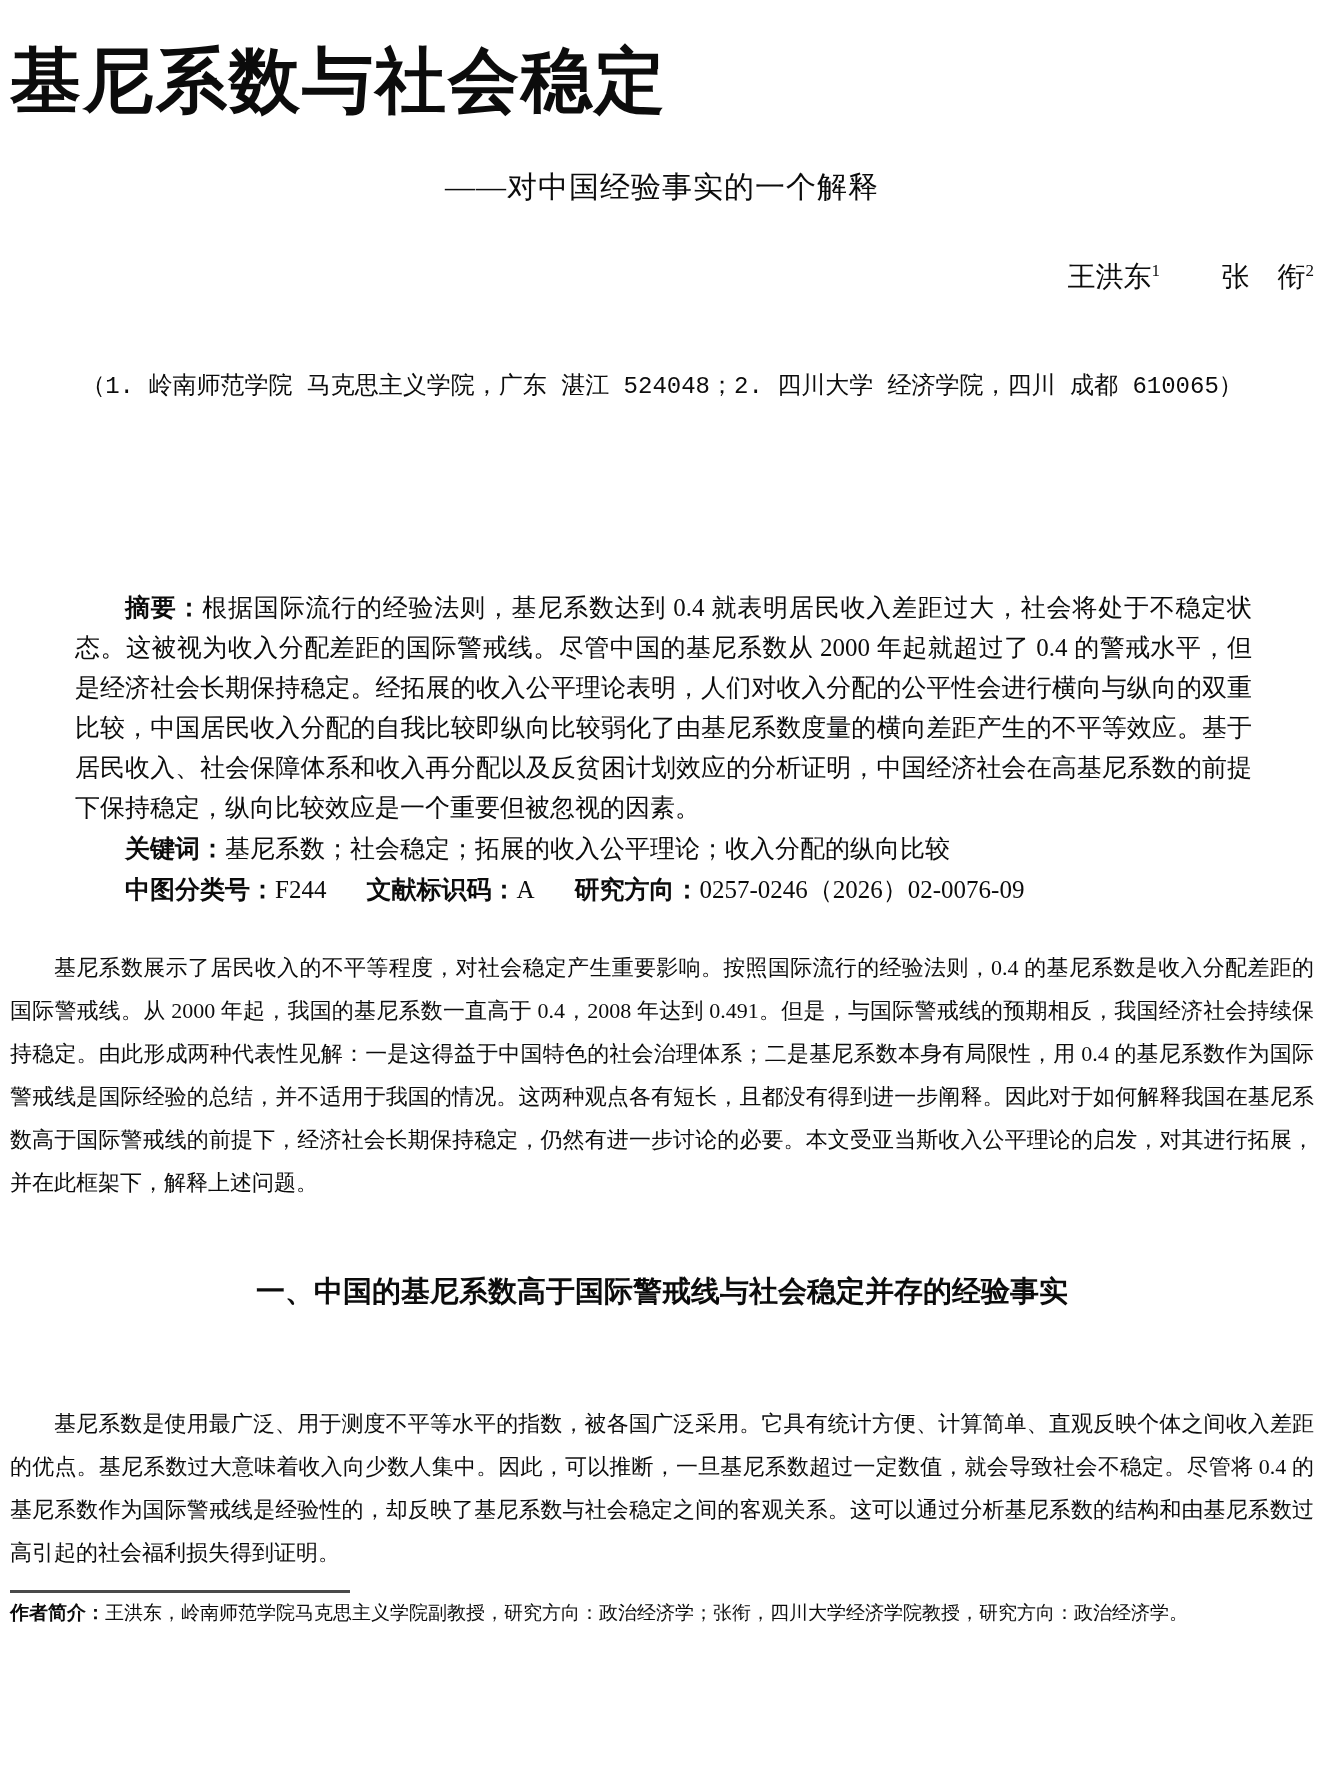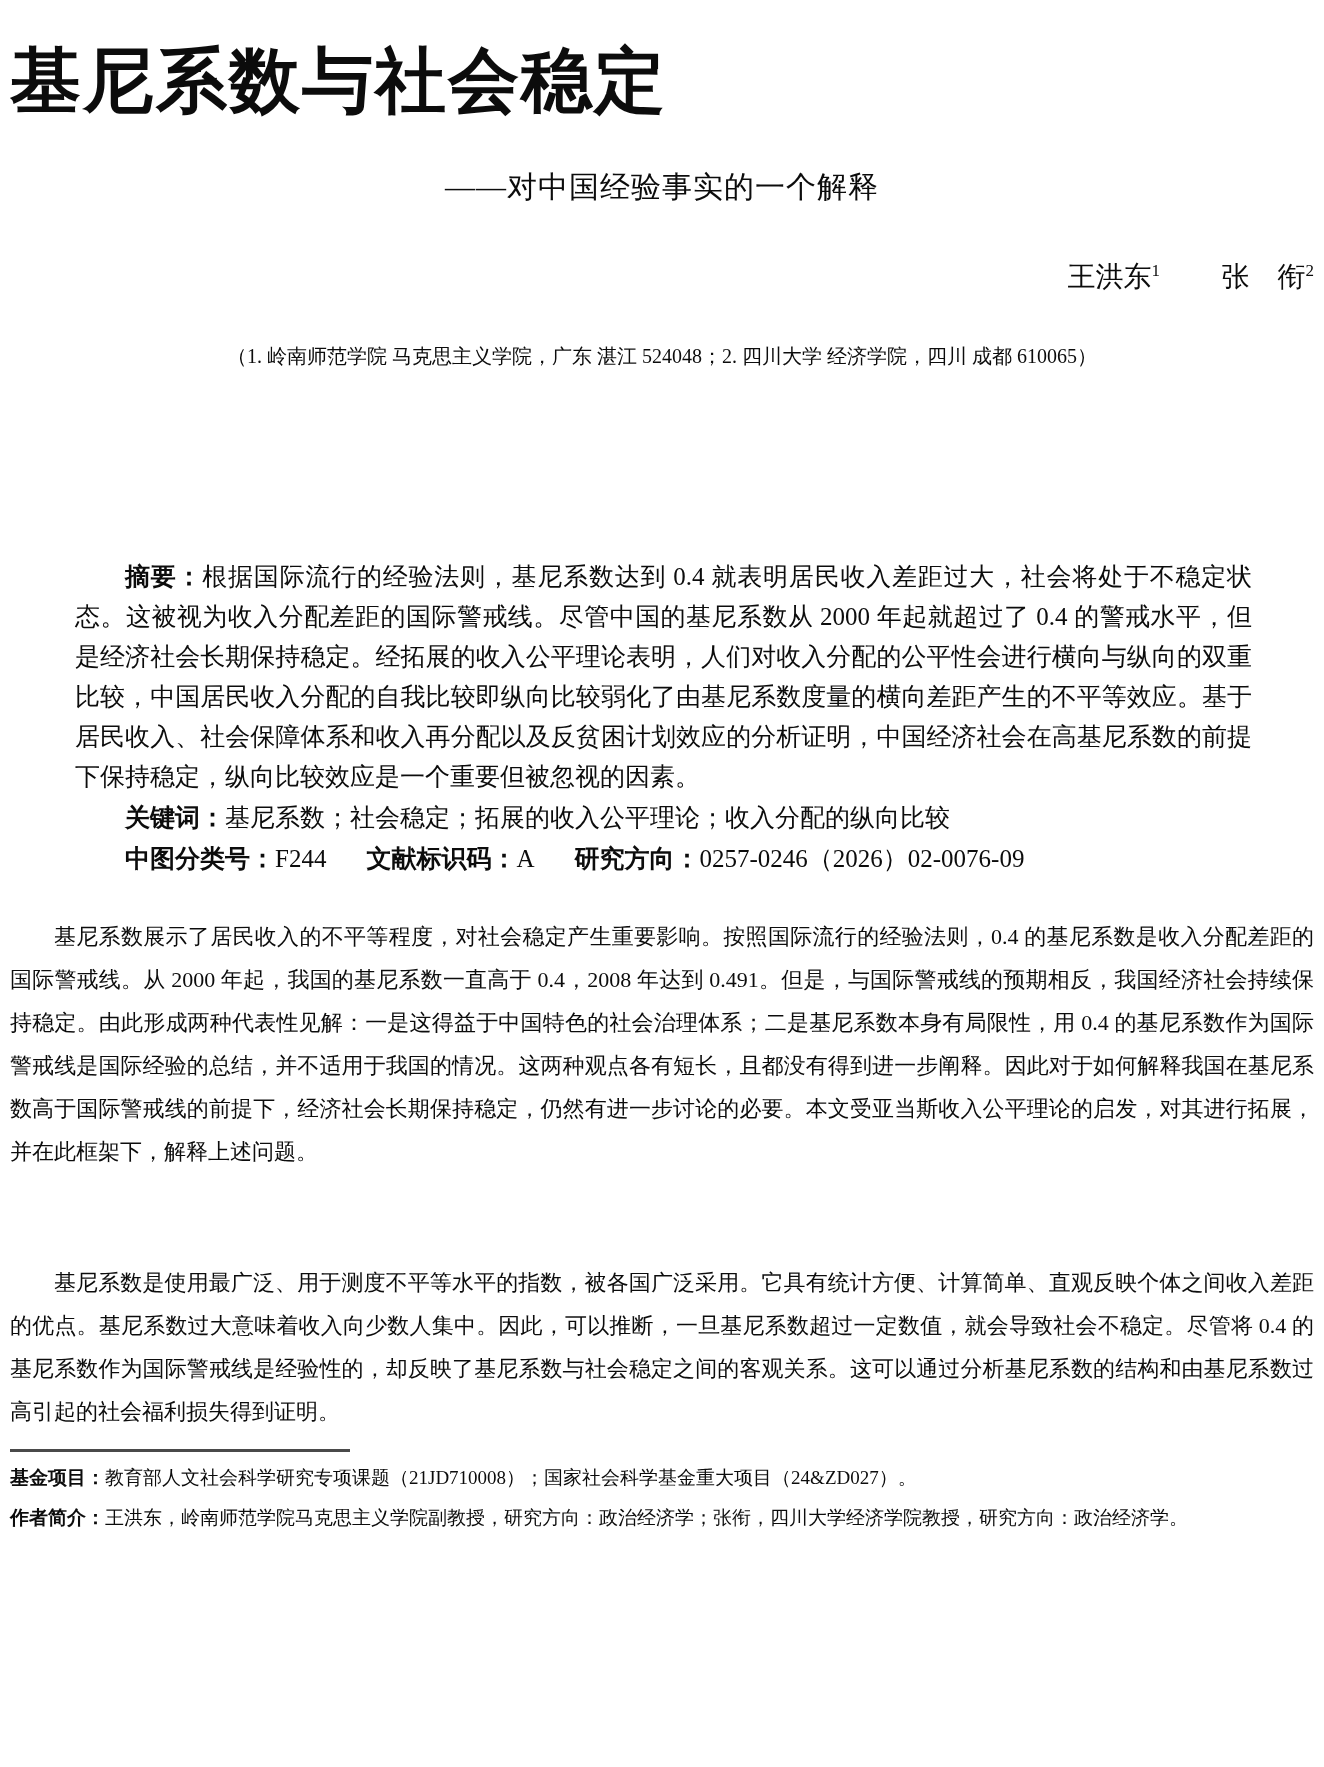--- a/index.html
+++ b/index.html
@@ -40,24 +40,25 @@
     font-size: 28px;
     line-height: 44px;
     text-align: right;
   }
   .authors sup {
     font-size: 17px;
     font-family: "Liberation Serif", "DejaVu Serif", serif;
   }
   .author-gap { display: inline-block; width: 2.2em; }
   .affiliation {
-    margin-top: 42px;
-    font-size: 20px;
+    margin-top: 73px;
+    font-size: 24px;
     line-height: 30px;
     text-align: center;
+    font-family: Liberation Mono, monospace;
   }
   .abstract-block {
     margin: 185px 62px 0 65px;
   }
   .abstract-block p {
     margin: 0;
     font-size: 25px;
     line-height: 40px;
     text-align: justify;
     text-indent: 2em;
@@ -121,22 +122,22 @@
   <div class="affiliation">（1. 岭南师范学院 马克思主义学院，广东 湛江 524048；2. 四川大学 经济学院，四川 成都 610065）</div>
 
   <div class="abstract-block">
     <p><span class="lbl">摘要：</span><span>根据国际流行的经验法则，基尼系数达到 0.4 就表明居民收入差距过大，社会将处于不稳定状态。这被视为收入分配差距的国际警戒线。尽管中国的基尼系数从 2000 年起就超过了 0.4 的警戒水平，但是经济社会长期保持稳定。经拓展的收入公平理论表明，人们对收入分配的公平性会进行横向与纵向的双重比较，中国居民收入分配的自我比较即纵向比较弱化了由基尼系数度量的横向差距产生的不平等效应。基于居民收入、社会保障体系和收入再分配以及反贫困计划效应的分析证明，中国经济社会在高基尼系数的前提下保持稳定，纵向比较效应是一个重要但被忽视的因素。</span></p>
     <p><span class="lbl">关键词：</span><span>基尼系数；社会稳定；拓展的收入公平理论；收入分配的纵向比较</span></p>
     <p><span class="lbl">中图分类号：</span><span>F244</span><span class="clc-gap"></span><span class="lbl">文献标识码：</span><span>A</span><span class="clc-gap"></span><span class="lbl">研究方向：</span><span>0257-0246（2026）02-0076-09</span></p>
   </div>
 
   <p class="body-p first">基尼系数展示了居民收入的不平等程度，对社会稳定产生重要影响。按照国际流行的经验法则，0.4 的基尼系数是收入分配差距的国际警戒线。从 2000 年起，我国的基尼系数一直高于 0.4，2008 年达到 0.491。但是，与国际警戒线的预期相反，我国经济社会持续保持稳定。由此形成两种代表性见解：一是这得益于中国特色的社会治理体系；二是基尼系数本身有局限性，用 0.4 的基尼系数作为国际警戒线是国际经验的总结，并不适用于我国的情况。这两种观点各有短长，且都没有得到进一步阐释。因此对于如何解释我国在基尼系数高于国际警戒线的前提下，经济社会长期保持稳定，仍然有进一步讨论的必要。本文受亚当斯收入公平理论的启发，对其进行拓展，并在此框架下，解释上述问题。</p>
 
+  <h2 class="section-heading">一、中国的基尼系数高于国际警戒线与社会稳定并存的经验事实</h2>
 
   <p class="body-p second">基尼系数是使用最广泛、用于测度不平等水平的指数，被各国广泛采用。它具有统计方便、计算简单、直观反映个体之间收入差距的优点。基尼系数过大意味着收入向少数人集中。因此，可以推断，一旦基尼系数超过一定数值，就会导致社会不稳定。尽管将 0.4 的基尼系数作为国际警戒线是经验性的，却反映了基尼系数与社会稳定之间的客观关系。这可以通过分析基尼系数的结构和由基尼系数过高引起的社会福利损失得到证明。</p>
 
   <div class="footnote-area">
     <hr class="foot-rule">
-    <p class="foot-p"><span class="lbl">基金项目：</span><span>教育部人文社会科学研究专项课题（21JD710008）；国家社会科学基金重大项目（24&amp;ZD027）。</span></p>
     <p class="foot-p hanging"><span class="lbl">作者简介：</span><span>王洪东，岭南师范学院马克思主义学院副教授，研究方向：政治经济学；张衔，四川大学经济学院教授，研究方向：政治经济学。</span></p>
   </div>
 
 </div>
 
 </body></html>

